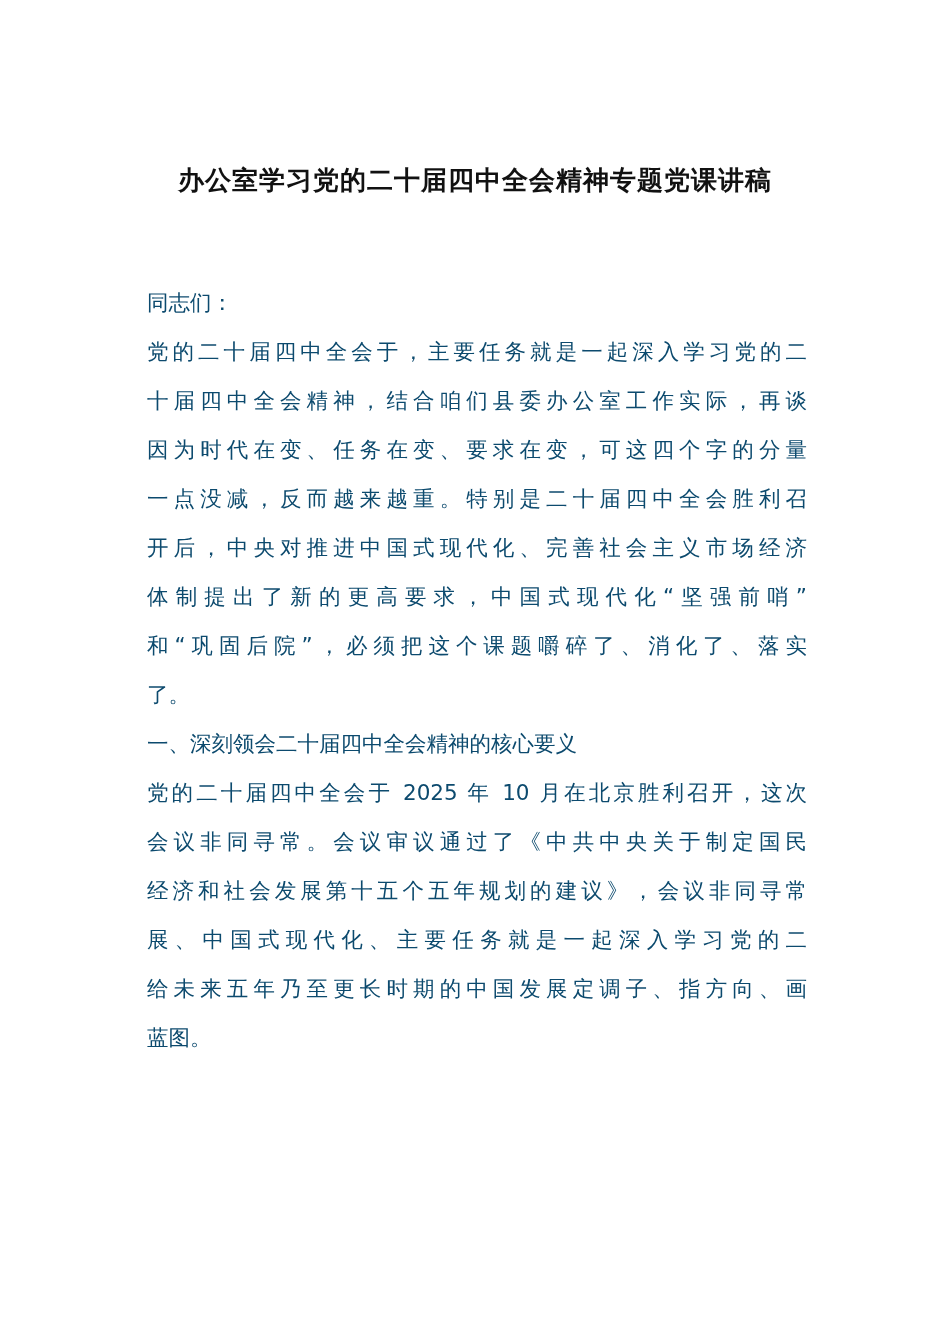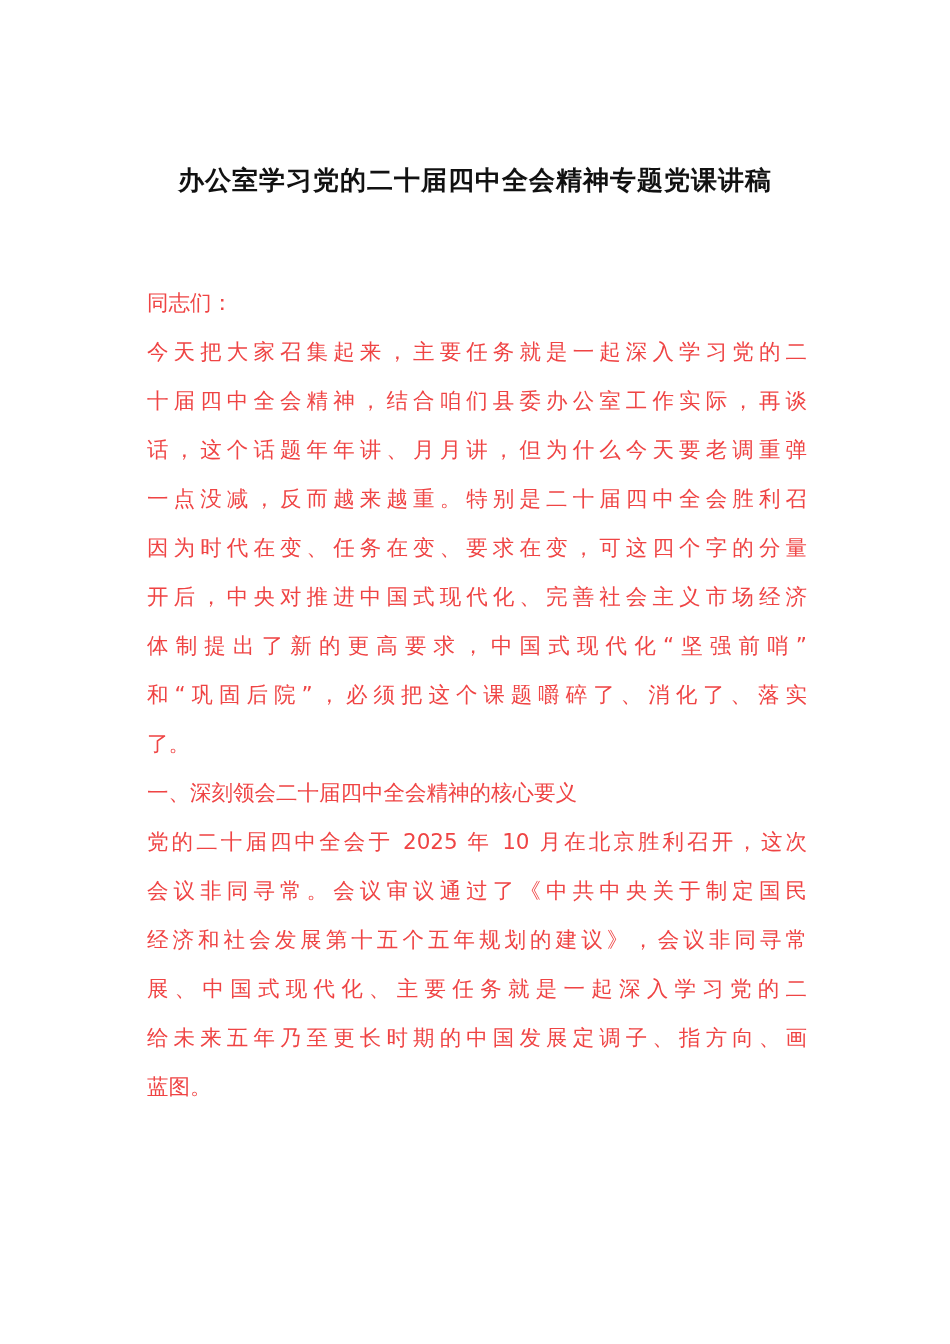--- a/index.html
+++ b/index.html
@@ -39,41 +39,40 @@
       left: 147px;
       width: 660px;
     }
     .line {
       height: 49px;
       line-height: 46px;
       font-size: 21.5px;
       white-space: nowrap;
       text-align: justify;
       text-align-last: justify;
-      color: #ef4444;
+      color: #0c4a6e;
     }
     .line.last {
       text-align-last: left;
     }
   </style>
 </head>
 <body>
 
 <div class="page">
   <div class="title">办公室学习党的二十届四中全会精神专题党课讲稿</div>
 
   <div class="body">
     <div class="line last">同志们：</div>
 
     <div>
-      <div class="line">今天把大家召集起来，主要任务就是一起深入学习党的二</div>
+      <div class="line">党的二十届四中全会于，主要任务就是一起深入学习党的二</div>
       <div class="line">十届四中全会精神，结合咱们县委办公室工作实际，再谈</div>
-      <div class="line">话，这个话题年年讲、月月讲，但为什么今天要老调重弹</div>
+      <div class="line">因为时代在变、任务在变、要求在变，可这四个字的分量</div>
       <div class="line">一点没减，反而越来越重。特别是二十届四中全会胜利召</div>
-      <div class="line">因为时代在变、任务在变、要求在变，可这四个字的分量</div>
       <div class="line">开后，中央对推进中国式现代化、完善社会主义市场经济</div>
       <div class="line">体制提出了新的更高要求，中国式现代化“坚强前哨”</div>
       <div class="line">和“巩固后院”，必须把这个课题嚼碎了、消化了、落实</div>
       <div class="line last">了。</div>
     </div>
 
     <div class="line last">一、深刻领会二十届四中全会精神的核心要义</div>
 
     <div>
       <div class="line">党的二十届四中全会于 2025 年 10 月在北京胜利召开，这次</div>

